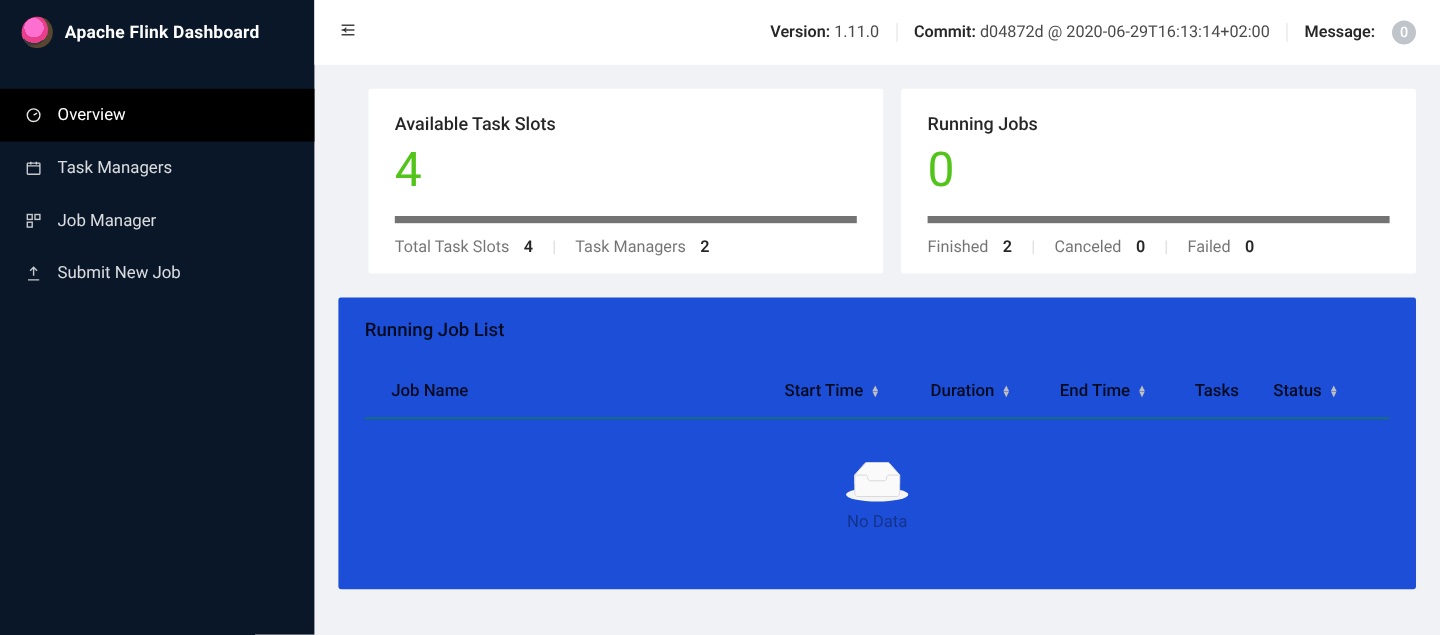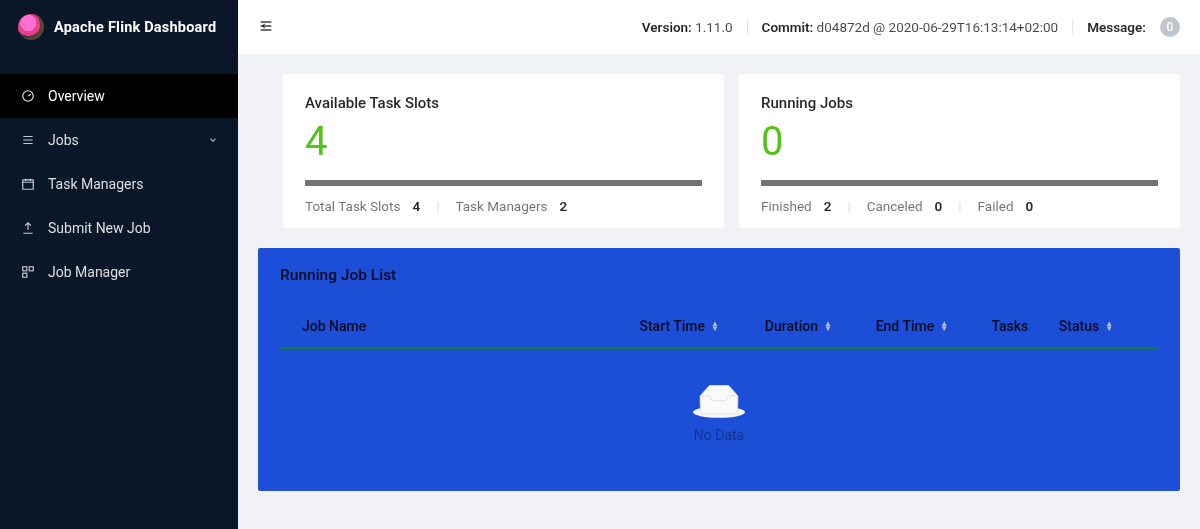--- a/index.html
+++ b/index.html
@@ -8,21 +8,21 @@
     background: #f0f2f5;
     color: rgba(0,0,0,0.85);
     font-size: 14px;
     width: 1200px;
     height: 529px;
     overflow: hidden;
     display: flex;
   }
   
   .sidebar {
-    width: 238px;
+    width: 262px;
     background: #0a1729;
     color: #fff;
     display: flex;
     flex-direction: column;
     flex-shrink: 0;
   }
   .brand {
     display: flex;
     align-items: center;
     gap: 10px;
@@ -175,56 +175,43 @@
         <svg width="14" height="14" viewBox="0 0 24 24" fill="none" stroke="currentColor" stroke-width="2">
             <circle cx="12" cy="12" r="9"></circle>
             <path d="M12 12l5-3"></path>
           </svg>
       </span>
       <span>Overview</span>
     </div>
     <div class="nav-item">
       <span class="nav-icon">
         <svg width="14" height="14" viewBox="0 0 24 24" fill="none" stroke="currentColor" stroke-width="2">
-            <path d="M4 6h16M4 12h16M4 18h16"></path>
-          </svg>
-      </span>
-      <span>Jobs</span>
-      <span class="chev">
-        <svg width="10" height="10" viewBox="0 0 24 24" fill="none" stroke="currentColor" stroke-width="3">
-            <path d="M6 9l6 6 6-6"></path>
-          </svg>
-      </span>
-    </div>
-    <div class="nav-item">
-      <span class="nav-icon">
-        <svg width="14" height="14" viewBox="0 0 24 24" fill="none" stroke="currentColor" stroke-width="2">
             <rect x="3" y="5" width="18" height="16" rx="1"></rect>
             <path d="M3 9h18M8 3v4M16 3v4"></path>
           </svg>
       </span>
       <span>Task Managers</span>
-    </div>
-    <div class="nav-item">
-      <span class="nav-icon">
-        <svg width="14" height="14" viewBox="0 0 24 24" fill="none" stroke="currentColor" stroke-width="2">
-            <path d="M12 3v12M7 8l5-5 5 5M4 21h16"></path>
-          </svg>
-      </span>
-      <span>Submit New Job</span>
     </div>
     <div class="nav-item">
       <span class="nav-icon">
         <svg width="14" height="14" viewBox="0 0 24 24" fill="none" stroke="currentColor" stroke-width="2">
             <rect x="3" y="3" width="7" height="7"></rect>
             <rect x="14" y="3" width="7" height="7"></rect>
             <rect x="3" y="14" width="7" height="7"></rect>
           </svg>
       </span>
       <span>Job Manager</span>
+    </div>
+    <div class="nav-item">
+      <span class="nav-icon">
+        <svg width="14" height="14" viewBox="0 0 24 24" fill="none" stroke="currentColor" stroke-width="2">
+            <path d="M12 3v12M7 8l5-5 5 5M4 21h16"></path>
+          </svg>
+      </span>
+      <span>Submit New Job</span>
     </div>
   </nav>
 </aside>
 
 <div class="main">
   <div class="topbar">
     <span>
       <svg width="16" height="16" viewBox="0 0 24 24" fill="none" stroke="rgba(0,0,0,0.75)" stroke-width="2">
           <path d="M4 6h16M4 12h16M4 18h16"></path>
           <path d="M10 9l-3 3 3 3" stroke-width="1.6"></path>

